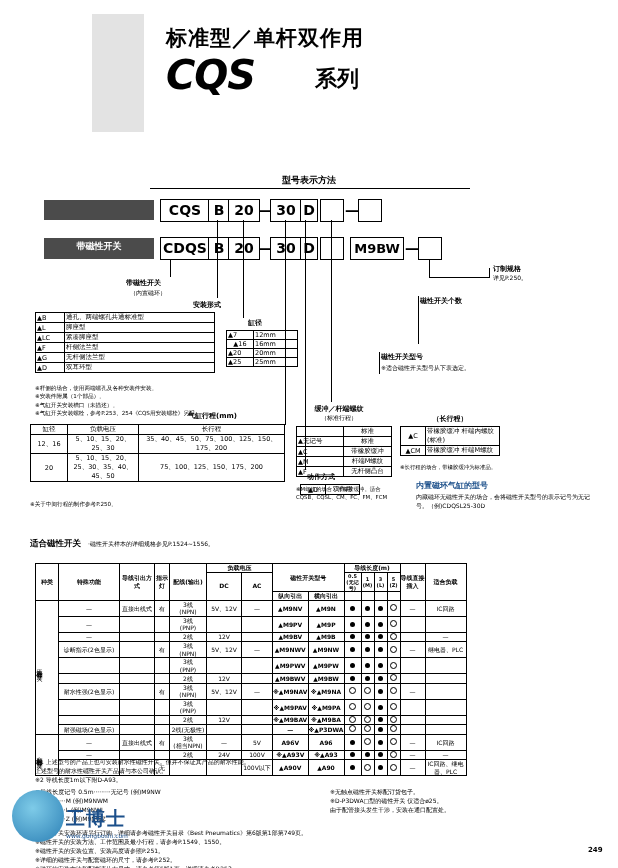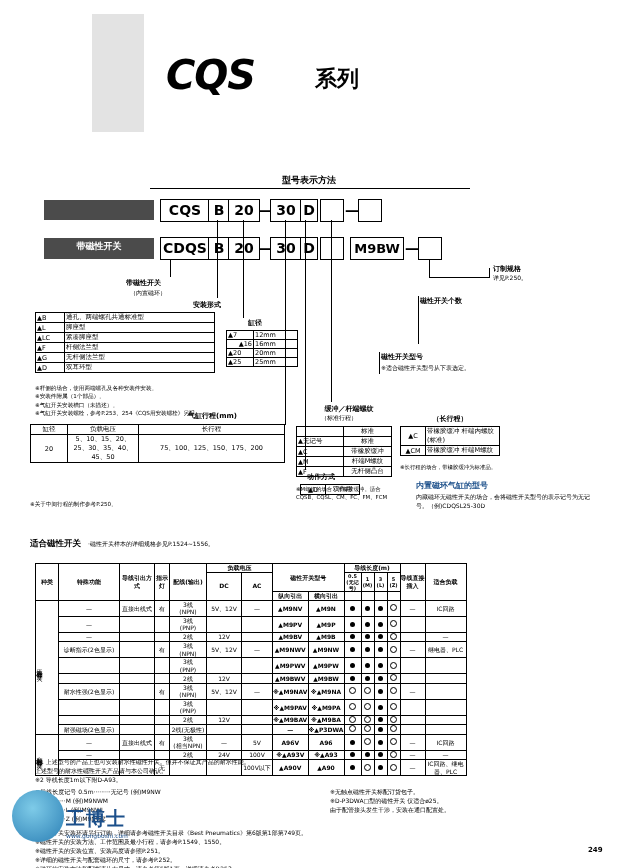--- a/index.html
+++ b/index.html
@@ -55,20 +55,21 @@
 
   .botnote{position:absolute;font-size:6px;line-height:1.5;}
   .pagenum{position:absolute;font-size:7px;font-weight:bold;}
 </style>
 </head>
 <body>
 
 <div class="page">
 
   <div class="hdr-grey"></div>
+  <div class="hdr-title">标准型／单杆双作用</div>
   <div class="hdr-cqs">CQS</div>
   <div class="hdr-series">系列</div>
 
   <div class="sec-title ctr" style="left:259px;top:174px;width:100px;">型号表示方法</div>
   <div class="sec-rule" style="left:150px;top:188px;width:320px;"></div>
 
   <div class="leftbar" style="left:44px;top:200px;width:110px;height:20px;background:#4b4b4b;">
       <span>&nbsp;</span>
     </div>
   <div class="codebox" style="left:160px;top:199px;width:48px;height:21px;line-height:21px;font-size:14px;">CQS</div>
@@ -153,21 +154,21 @@
 
   <div class="lbl b" style="left:248px;top:318px;">缸径</div>
   <div class="vline" style="left:243px;top:220px;height:98px;"></div>
   <table class="grid" style="position:absolute;left:226px;top:330px;width:72px;">
     <tbody>
         <tr>
           <td style="width:24px;text-align:left">▲7</td>
           <td style="text-align:left">12mm</td>
         </tr>
     <tr>
-          <td style="text-align:right">▲16</td>
+          <td style="text-align:center">▲16</td>
           <td style="text-align:left">16mm</td>
         </tr>
     <tr>
           <td style="text-align:left">▲20</td>
           <td style="text-align:left">20mm</td>
         </tr>
     <tr>
           <td style="text-align:left">▲25</td>
           <td style="text-align:left">25mm</td>
         </tr>
@@ -175,20 +176,25 @@
     </table>
 
   <div class="lbl b" style="left:188px;top:411px;">气缸行程(mm)</div>
   <div class="vline" style="left:285px;top:220px;height:205px;"></div>
   <table class="grid" style="position:absolute;left:30px;top:424px;width:255px;">
     <tbody>
         <tr>
       <td style="width:34px">缸径</td>
       <td style="width:68px">负载电压</td>
       <td>长行程</td>
+    </tr>
+    <tr>
+      <td>12、16</td>
+      <td>5、10、15、20、25、30</td>
+      <td>35、40、45、50、75、100、125、150、175、200</td>
     </tr>
     <tr>
       <td>20</td>
       <td>5、10、15、20、25、30、35、40、45、50</td>
       <td>75、100、125、150、175、200</td>
     </tr>
   </tbody>
     </table>
   <div class="lbl" style="left:30px;top:501px;font-size:5.6px;">※关于中间行程的制作参考P.250。</div>
 
@@ -196,21 +202,21 @@
   <div class="vline" style="left:305px;top:220px;height:250px;"></div>
   <table class="grid" style="position:absolute;left:300px;top:484px;width:60px;">
     <tbody>
         <tr>
           <td style="width:22px">▲D</td>
           <td>双作用</td>
         </tr>
   </tbody>
     </table>
 
-  <div class="lbl b ctr" style="left:306px;top:404px;width:86px;">缓冲／杆端螺纹</div>
+  <div class="lbl b ctr" style="left:296px;top:404px;width:86px;">缓冲／杆端螺纹</div>
   <div class="lbl ctr" style="left:296px;top:414px;width:86px;font-size:6px;">（标准行程）</div>
   <div class="vline" style="left:331px;top:220px;height:182px;"></div>
   <table class="grid" style="position:absolute;left:296px;top:426px;width:96px;">
     <tbody>
         <tr>
           <td style="width:44px"></td>
           <td>标准</td>
         </tr>
     <tr>
           <td style="text-align:left">▲无记号</td>

